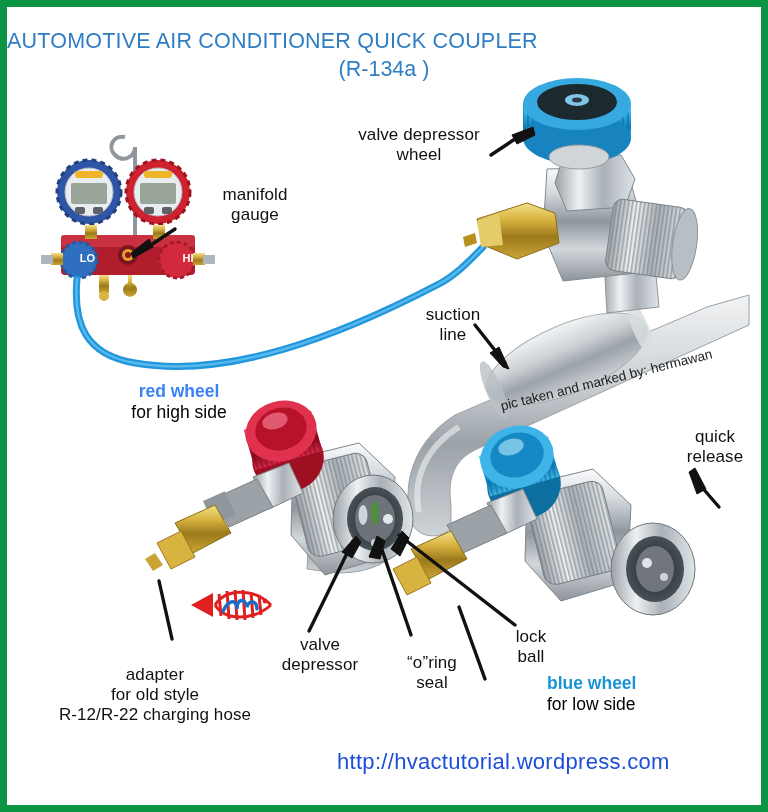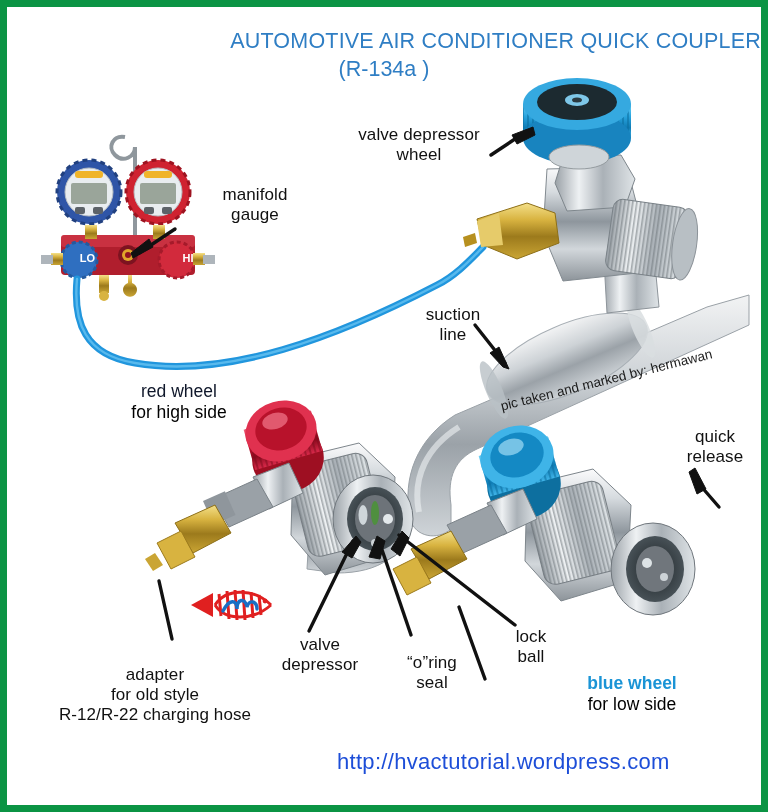--- a/index.html
+++ b/index.html
@@ -3,25 +3,25 @@
 <meta charset="utf-8">
 <style>
   html,body{margin:0;padding:0;background:#fff;}
   body{width:768px;height:812px;font-family:"Liberation Sans",sans-serif;}
   #page{position:relative;width:768px;height:812px;box-sizing:border-box;
         border:7px solid #0b9444;background:#fff;overflow:hidden;}
   #canvas{position:absolute;left:0;top:0;width:754px;height:798px;}
 
   .lbl{position:absolute;color:#111;font-size:17px;line-height:20px;
        text-align:center;white-space:pre-line;letter-spacing:.1px;}
-  .title{position:absolute;left:0;right:0;top:20px;text-align:right;
+  .title{position:absolute;left:0;right:0;top:20px;text-align:left;
          color:#2f7ec4;font-size:21.5px;letter-spacing:.2px;line-height:28px;}
   .subtitle{position:absolute;left:0;right:0;top:48px;text-align:center;
          color:#2f7ec4;font-size:21.5px;line-height:28px;}
-  .redw{color:#0f172a;font-weight:normal;margin-top:40px;}
+  .redw{color:#3b82f6;font-weight:bold;margin-top:40px;}
   .bluew{color:#1a94d6;font-weight:bold;}
   .wm{position:absolute;color:#1d4ed8;font-size:22px;left:330px;top:742px;
       letter-spacing:.3px;}
   .pic-mark{position:absolute;color:#1b1b1b;font-size:13.5px;
       transform:rotate(-14deg);transform-origin:left top;white-space:nowrap;}
   svg.ov{position:absolute;left:0;top:0;width:754px;height:798px;
       pointer-events:none;overflow:visible;}
 </style>
 </head>
 <body>
@@ -307,21 +307,21 @@
 line</div>
 
     <div class="lbl" style="left:660px;top:420px;width:96px;">quick
 release</div>
 
     <div style="position:absolute;left:92px;top:374px;width:160px;text-align:center;font-size:17.5px;line-height:21px;">
       <span class="redw">red wheel</span><br>
       <span>for high side</span>
     </div>
 
-    <div style="position:absolute;left:540px;top:666px;width:170px;text-align:center;font-size:17.5px;line-height:21px;">
+    <div style="position:absolute;left:540px;top:666px;width:170px;font-size:17.5px;line-height:21px;">
       <span class="bluew">blue wheel</span><br>
       <span>for low side</span>
     </div>
 
     <div class="lbl" style="left:248px;top:628px;width:130px;">valve
 depressor</div>
 
     <div class="lbl" style="left:486px;top:620px;width:76px;">lock
 ball</div>
 

